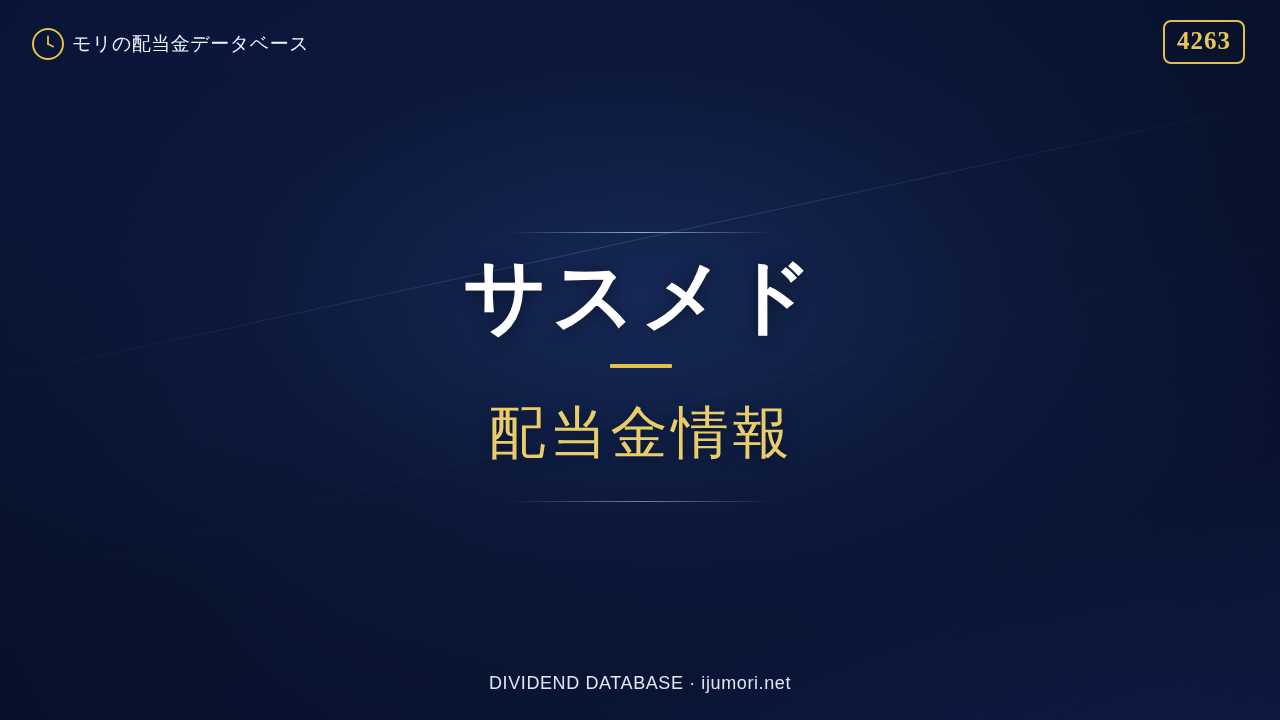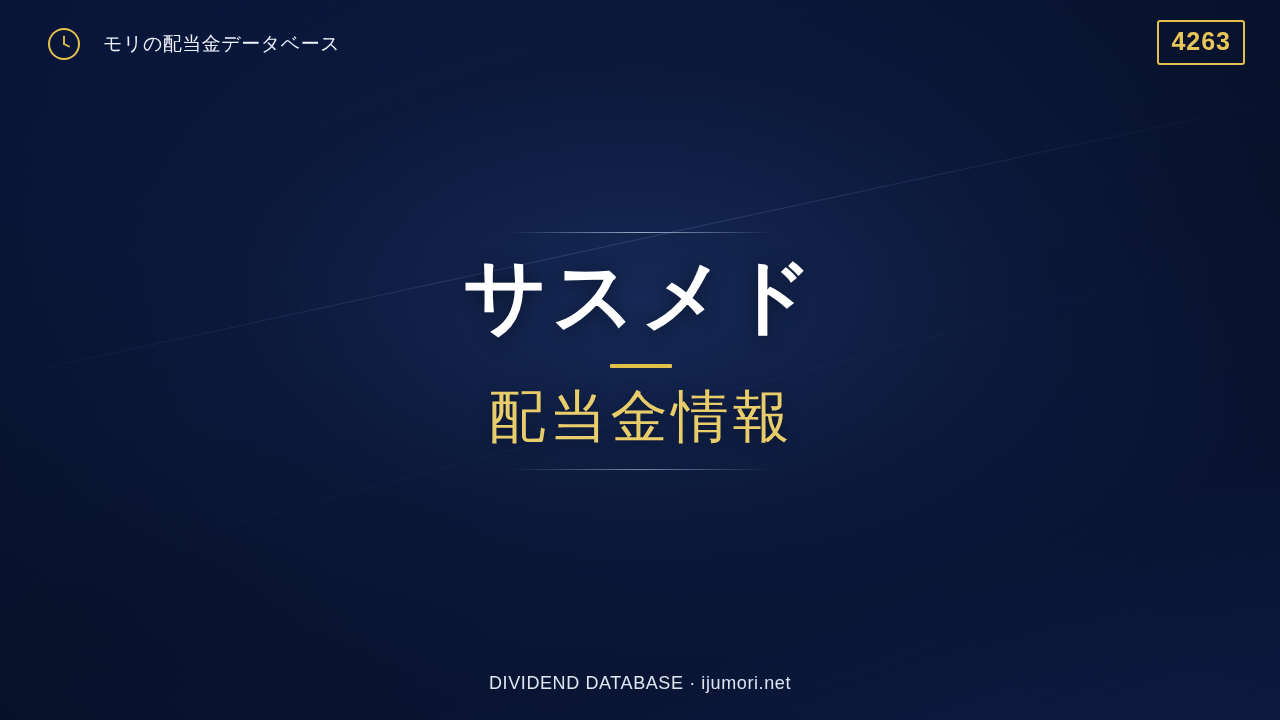--- a/index.html
+++ b/index.html
@@ -51,24 +51,24 @@
     position: absolute;
     inset: 0;
     background: radial-gradient(ellipse 1100px 760px at 50% 50%, rgba(0,0,0,0) 40%, rgba(2,6,20,0.45) 100%);
     pointer-events: none;
   }
 
   
   .header {
     position: absolute;
     top: 28px;
-    left: 48px;
+    left: 32px;
     display: flex;
     align-items: center;
-    gap: 23px;
+    gap: 8px;
   }
   .logo-mark {
     position: relative;
     width: 32px;
     height: 32px;
     border-radius: 50%;
     border: 2px solid #e3c04a;
     box-sizing: border-box;
     flex: 0 0 auto;
   }
@@ -81,28 +81,29 @@
     white-space: nowrap;
   }
 
   .code-badge {
     position: absolute;
     top: 20px;
     right: 35px;
     min-width: 72px;
     padding: 5px 12px 7px;
     border: 2px solid #e3c04a;
-    border-radius: 3px;
+    border-radius: 8px;
     color: #e8c657;
     font-size: 25px;
     font-weight: bold;
     text-align: center;
     letter-spacing: 1px;
     box-sizing: border-box;
     background: rgba(10,20,48,0.25);
+    font-family: Liberation Serif, serif;
   }
 
   
   .center {
     position: absolute;
     left: 2px;
     right: 0;
     top: 232px;
     display: flex;
     flex-direction: column;
@@ -135,21 +136,21 @@
     border-radius: 1px;
   }
 
   .subtitle {
     color: #e9cd6a;
     font-size: 57px;
     font-weight: normal;
     line-height: 1.05;
     letter-spacing: 4px;
     text-align: center;
-    margin: 0;
+    margin: 16px;
     text-shadow: 0 2px 14px rgba(0,0,0,0.35);
   }
 
   .rule-bottom {
     width: 262px;
     height: 1px;
     background: linear-gradient(90deg, rgba(190,205,235,0) 0%, rgba(200,215,240,0.55) 50%, rgba(190,205,235,0) 100%);
     margin-top: 22px;
   }
 

